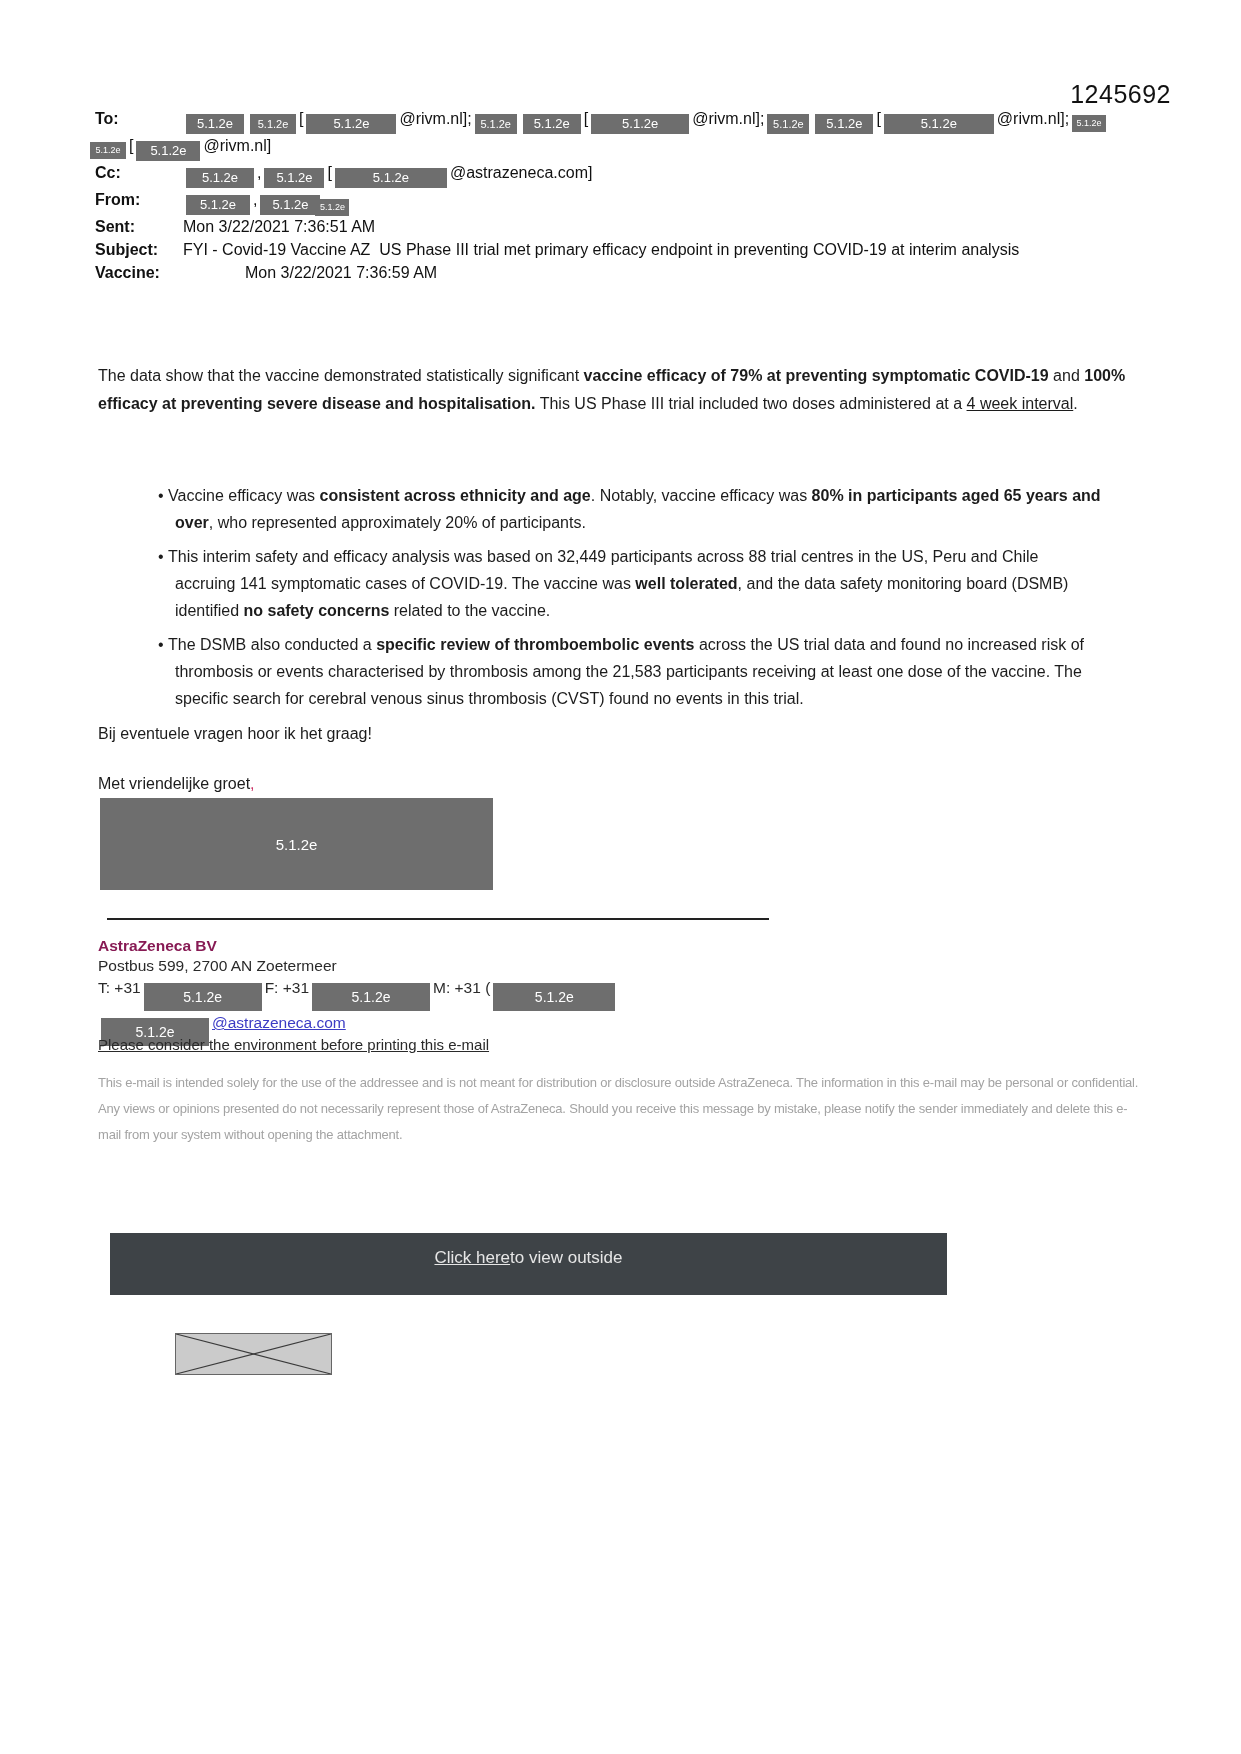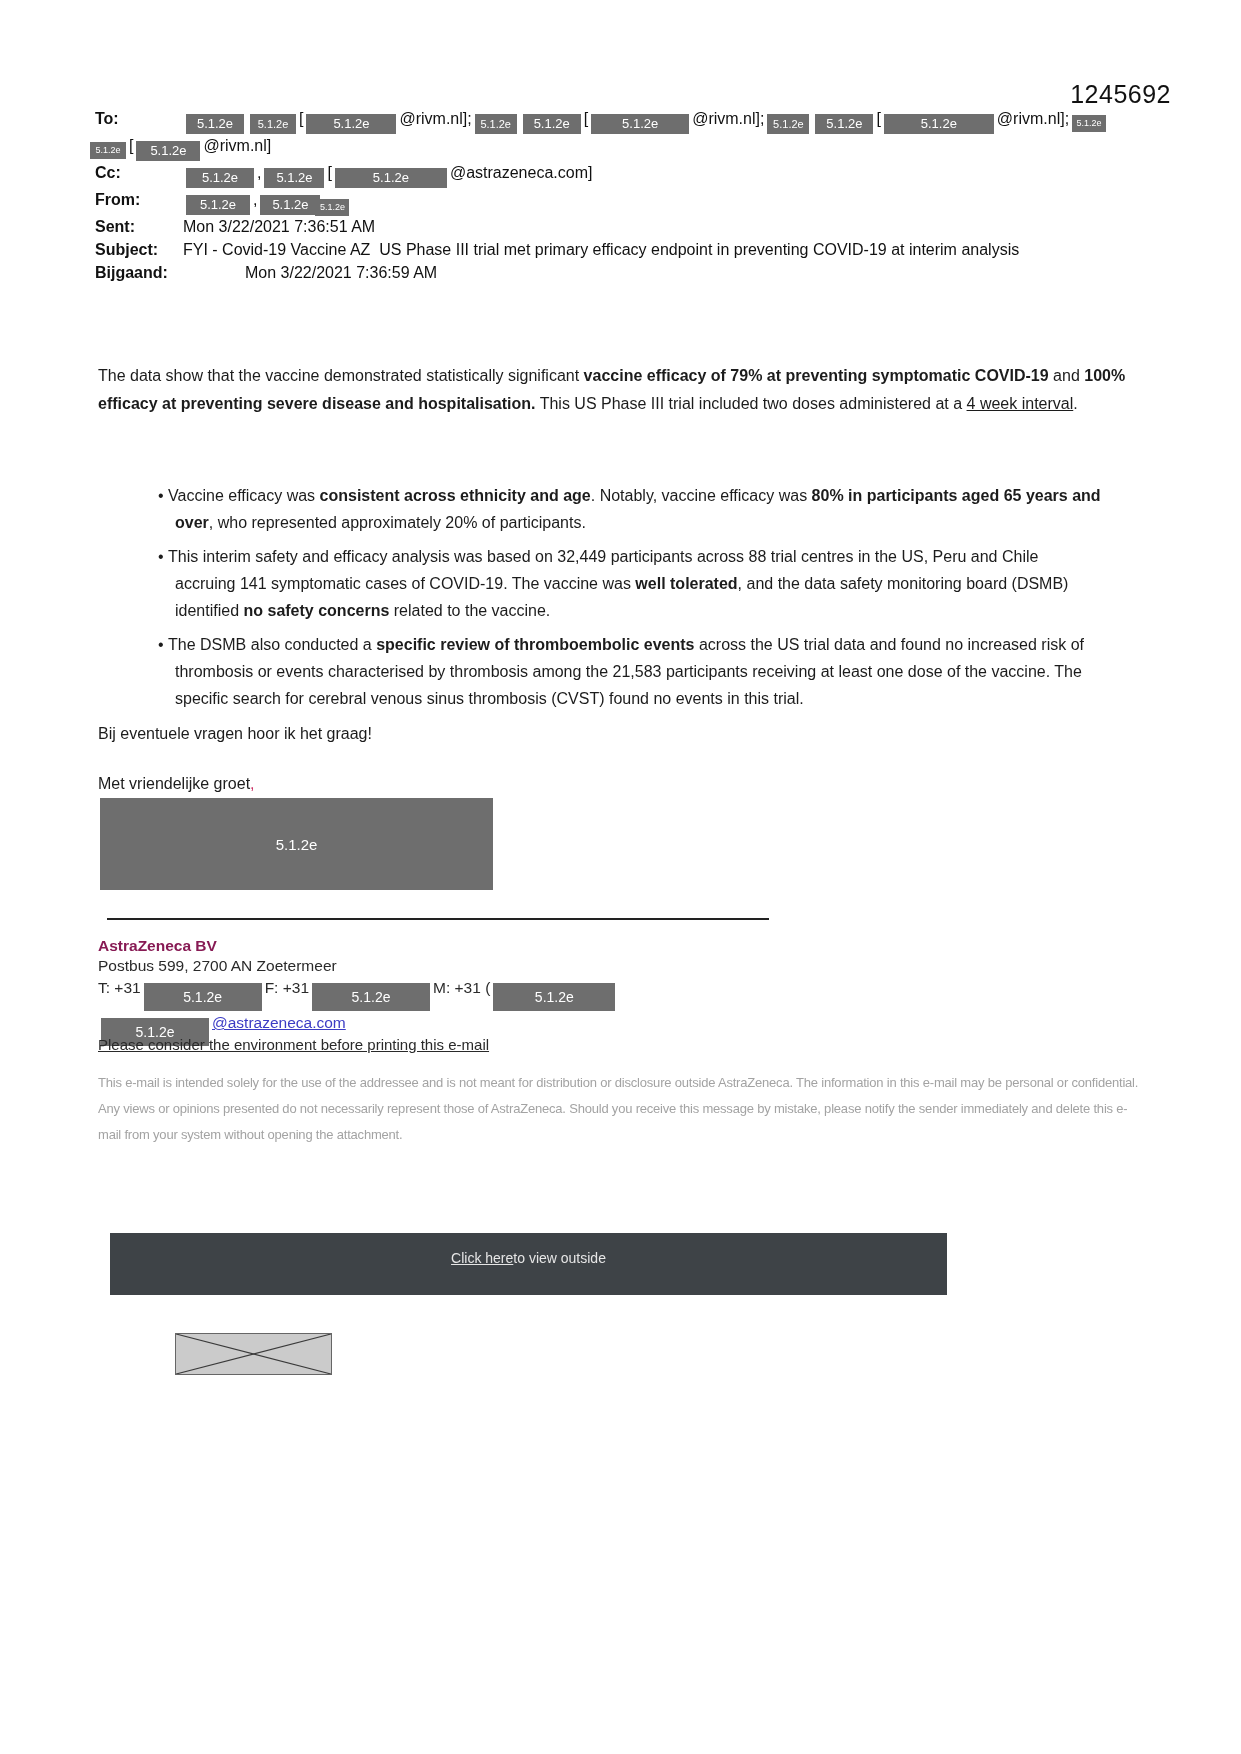--- a/index.html
+++ b/index.html
@@ -133,21 +133,21 @@
   }
   
   .footer-bar {
     position: absolute;
     top: 1225px;
     left: 110px;
     width: 837px;
     height: 62px;
     background: #3e4347;
     color: #e6e6e6;
-    font-size: 14px;
+    font-size: 17px;
     display: flex;
     align-items: center;
     justify-content: center;
     padding-bottom: 12px;
   }
   
   .img-placeholder {
     position: absolute;
     top: 1325px;
     left: 175px;
@@ -181,21 +181,21 @@
     </div>
     <div class="hdr-row">
       <div class="hdr-label">Sent:</div>
       <div class="hdr-val">Mon 3/22/2021 7:36:51 AM</div>
     </div>
     <div class="hdr-row">
       <div class="hdr-label">Subject:</div>
       <div class="hdr-val subject-val">FYI - Covid-19 Vaccine AZ  US Phase III trial met primary efficacy endpoint in preventing COVID-19 at interim analysis</div>
     </div>
     <div class="hdr-row">
-      <div class="hdr-label">Bijgaand:</div>
+      <div class="hdr-label">Vaccine:</div>
       <div class="hdr-val received-val">Mon 3/22/2021 7:36:59 AM</div>
     </div>
   </div>
 
   <p class="para p-data"><span>The data show that the vaccine demonstrated statistically significant </span><span style="font-weight: 700;">vaccine efficacy of 79% at preventing symptomatic COVID-19</span><span> and </span><span style="font-weight: 700;">100% efficacy at preventing severe disease and hospitalisation.</span><span> This US Phase III trial included two doses administered at a </span><span style="text-decoration: underline;">4 week interval</span><span>.</span></p>
 
   <ul class="bullets">
     <li><span>Vaccine efficacy was </span><span style="font-weight: 700;">consistent across ethnicity and age</span><span>. Notably, vaccine efficacy was </span><span style="font-weight: 700;">80% in participants aged 65 years and over</span><span>, who represented approximately 20% of participants.</span></li>
     <li><span>This interim safety and efficacy analysis was based on 32,449 participants across 88 trial centres in the US, Peru and Chile accruing 141 symptomatic cases of COVID-19. The vaccine was </span><span style="font-weight: 700;">well tolerated</span><span>, and the data safety monitoring board (DSMB) identified </span><span style="font-weight: 700;">no safety concerns</span><span> related to the vaccine.</span></li>
     <li><span>The DSMB also conducted a </span><span style="font-weight: 700;">specific review of thromboembolic events</span><span> across the US trial data and found no increased risk of thrombosis or events characterised by thrombosis among the 21,583 participants receiving at least one dose of the vaccine. The specific search for cerebral venous sinus thrombosis (CVST) found no events in this trial.</span></li>

